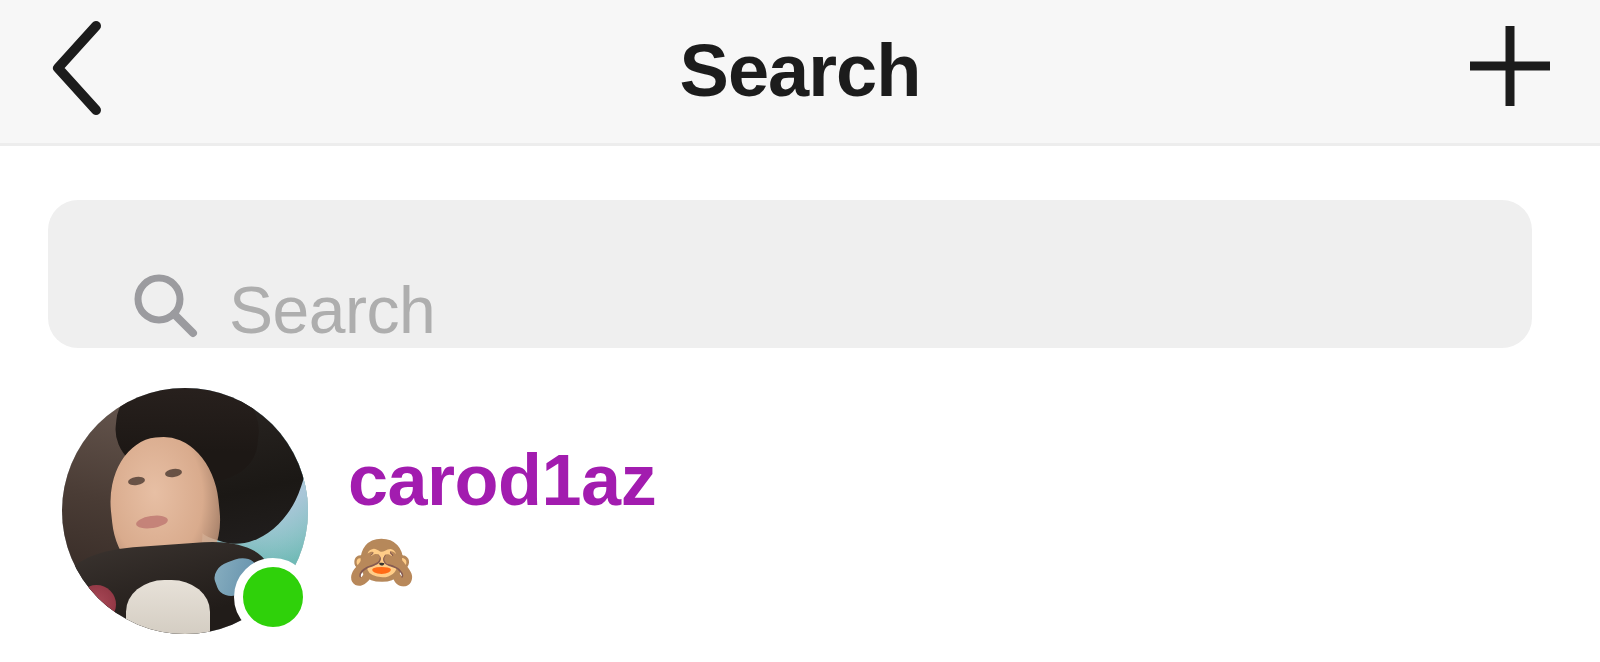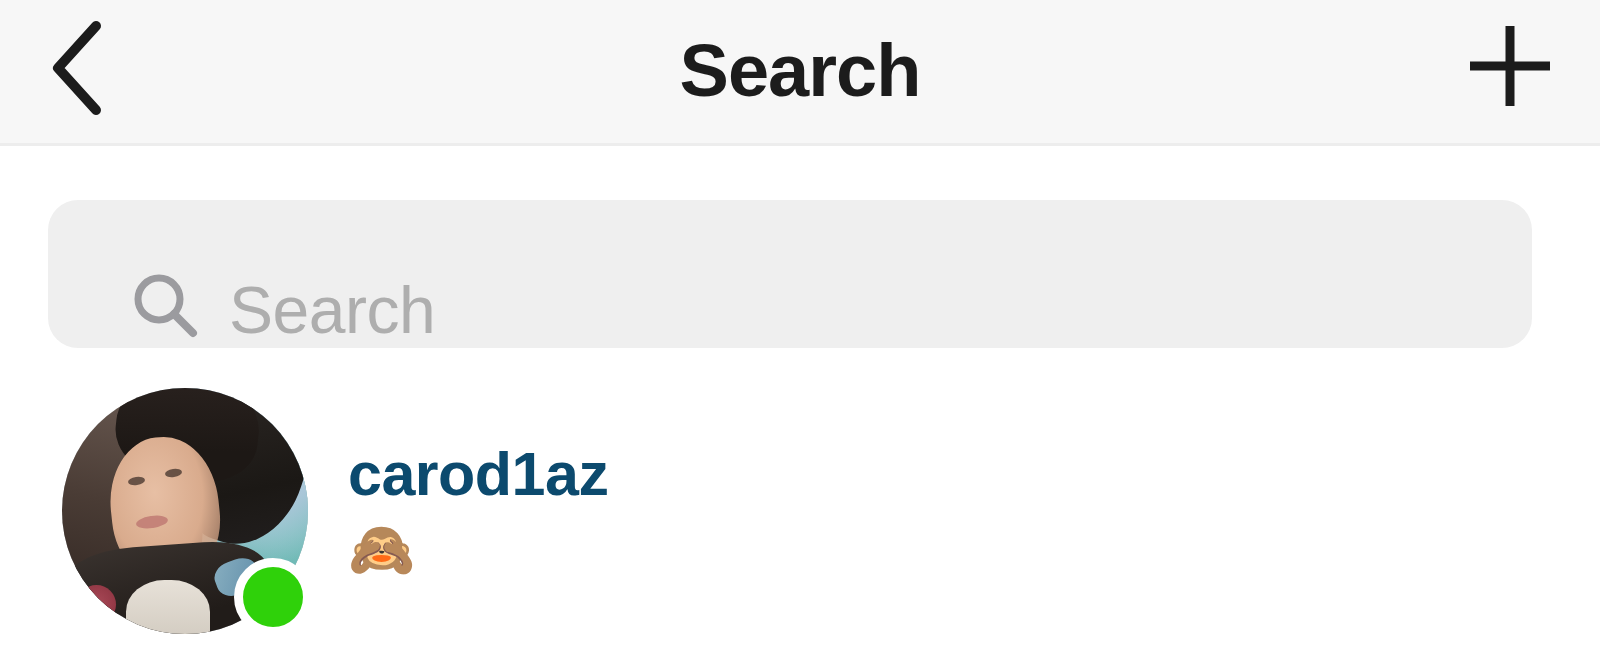--- a/index.html
+++ b/index.html
@@ -158,21 +158,21 @@
     background:#2fd10a;
     border:9px solid #ffffff;
   }
 
   .thread-text {
     margin-left:40px; margin-top:74px;
     display:flex; flex-direction:column; justify-content:flex-start;
     flex:1 1 auto; min-width:0;
   }
   .thread-username {
-    font-size:61px; font-weight:bold; color:#0c4a6e;
+    font-size:72px; font-weight:bold; color:#a21caf;
     letter-spacing:-0.5px; line-height:1.08;
     white-space:nowrap;
   }
   .thread-preview {
     margin-top:14px;
     font-size:58px; color:#8e8e8e;
     letter-spacing:-0.5px; line-height:1.1;
     display:flex; align-items:center; gap:16px;
     white-space:nowrap;
   }

